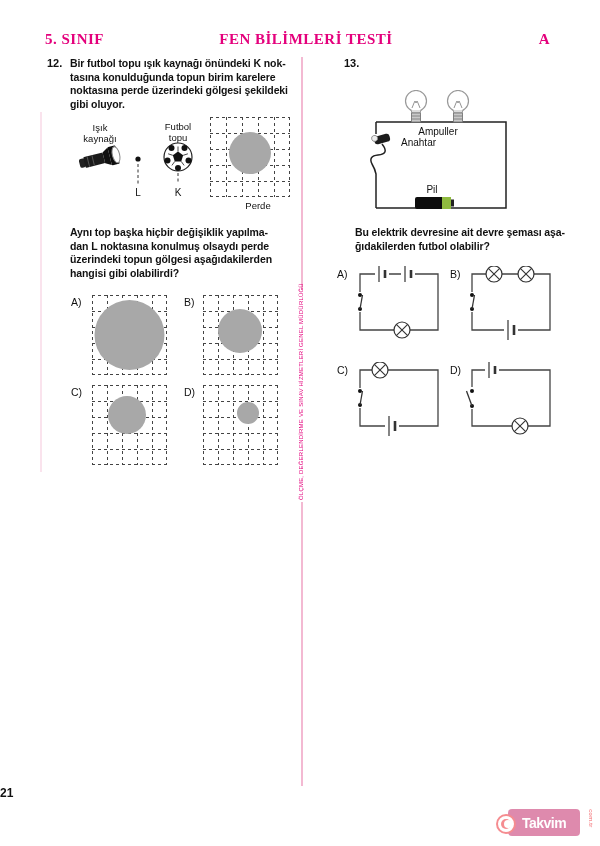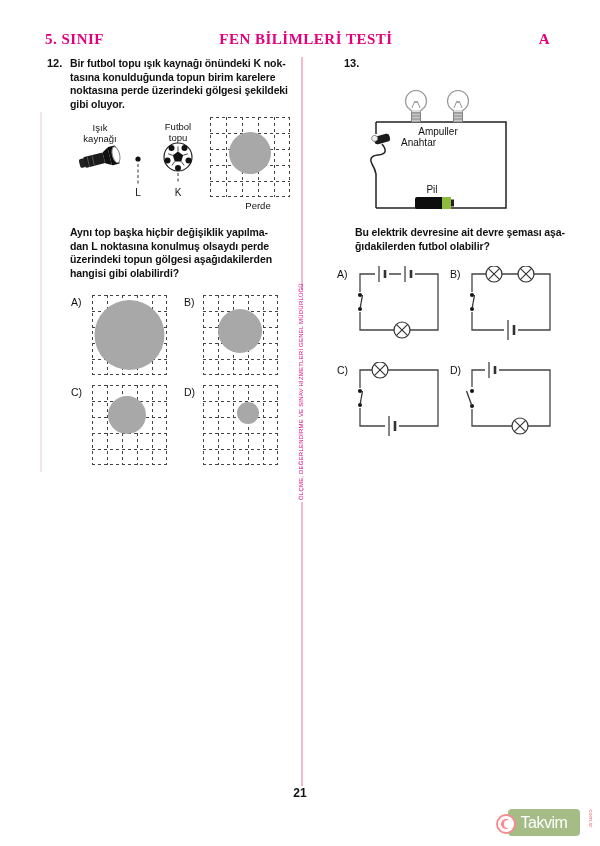--- a/index.html
+++ b/index.html
@@ -8,26 +8,26 @@
   .abs{position:absolute;}
   .hdr{font-family:"Liberation Serif", serif;font-weight:bold;color:#e4007c;font-size:15px;letter-spacing:.5px;}
   .qnum{font-weight:bold;font-size:11px;color:#111;}
   .stem .line{font-size:10.5px;line-height:13.5px;white-space:nowrap;letter-spacing:-0.1px;}
   .stem.bold .line{font-weight:bold;}
   .opt-label{font-size:10.5px;color:#111;}
   .vline{width:2px;background:#f3b9d2;}
   .leftline{width:1.5px;background:#f3b9d2;opacity:.4;}
   #side-text{writing-mode:vertical-rl;transform:rotate(180deg);font-size:6px;color:#e4007c;
              white-space:nowrap;line-height:14px;letter-spacing:.2px;}
-  #page-num{left:0;right:0;text-align:center;font-weight:bold;font-size:12px;}
+  #page-num{left:0;right:0;font-weight:bold;font-size:12px;}
   
   #wm{left:496px;top:806px;width:100px;height:34px;opacity:.5;}
-  #wm .box{position:absolute;left:12px;top:3px;width:72px;height:27px;background:#4d7c0f;border-radius:4px;
-           display:flex;align-items:center;justify-content:center;color:#fff;font-weight:normal;
-           font-size:16px;letter-spacing:-0.5px;}
+  #wm .box{position:absolute;left:12px;top:3px;width:72px;height:27px;background:#be185d;border-radius:4px;
+           display:flex;align-items:center;justify-content:center;color:#fff;font-weight:bold;
+           font-size:14px;letter-spacing:-0.5px;}
   #wm .flag{position:absolute;left:0;top:8px;width:20px;height:20px;border-radius:50%;background:#fff;
             border:2px solid #ed1c24;box-sizing:border-box;}
   #wm .flag .cres{position:absolute;left:3px;top:3px;width:10px;height:10px;border-radius:50%;background:#ed1c24;}
   #wm .flag .cres2{position:absolute;left:6px;top:4px;width:8px;height:8px;border-radius:50%;background:#fff;}
   #wm .domain{position:absolute;right:2px;top:3px;writing-mode:vertical-rl;font-size:6px;color:#ed1c24;font-weight:bold;}
   svg text{font-family:"Liberation Sans", sans-serif;}
 </style>
 </head>
 <body>
 

